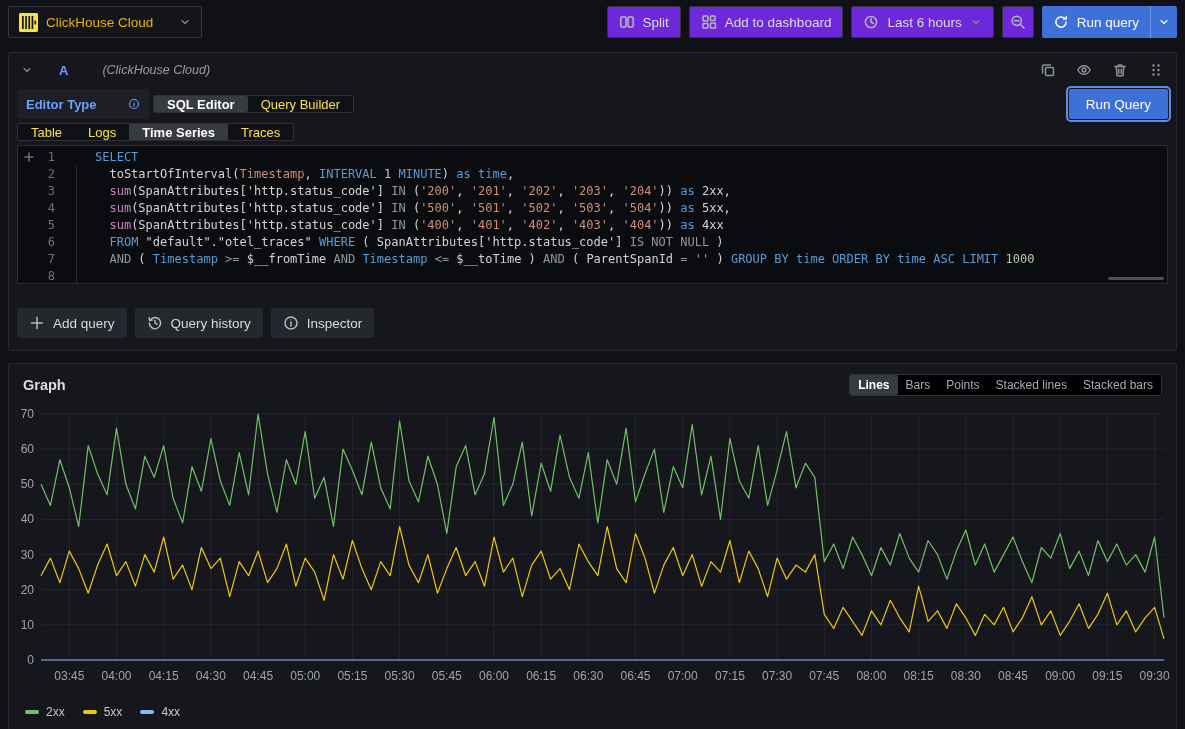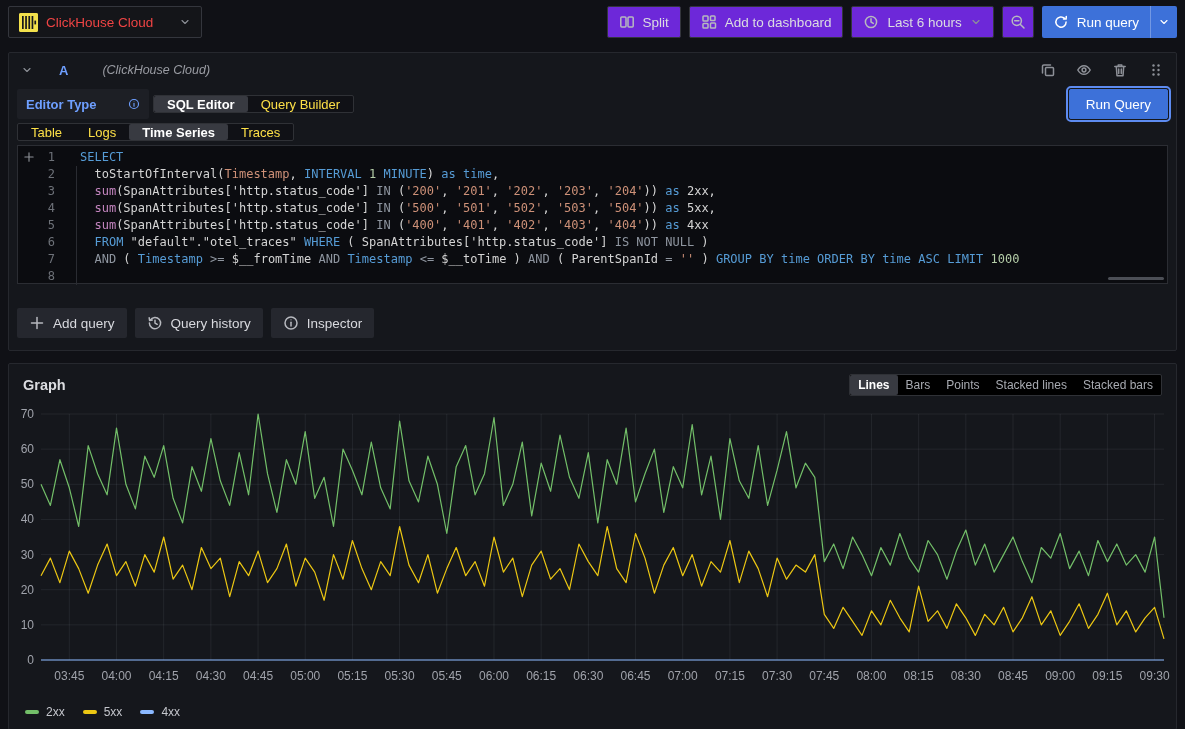--- a/index.html
+++ b/index.html
@@ -13,21 +13,21 @@
   svg.icon { width:16px; height:16px; fill:none; stroke:#b7b9bf; stroke-width:1.5; stroke-linecap:round; stroke-linejoin:round; flex:none; }
   svg.icon.small { width:12px; height:12px; }
   svg.icon.dim { stroke:#8d9097; }
   svg.icon.blue { stroke:#6e9fff; }
 
   
   .topbar { height:44px; display:flex; align-items:center; padding:0 8px; gap:8px; background:#101116; }
   .ds-picker { display:flex; align-items:center; gap:8px; height:32px; padding:0 10px; border:1px solid #34363d; border-radius:2px; background:#141519; cursor:pointer; min-width:194px; }
   .ds-logo { width:19px; height:19px; border-radius:2px; background:#f3e14c; position:relative; flex:none; }
   .ds-logo svg { width:19px; height:19px; display:block; }
-  .ds-label { font-weight:500; color:#ef4444; font-size:13.5px; flex:1; }
+  .ds-label { font-weight:500; color:#eab308; font-size:13.5px; flex:1; }
   .spacer { flex:1; }
   .tb-btn { display:inline-flex; align-items:center; gap:8px; height:32px; padding:0 11px; background:#6d28d9; border:1px solid #33353c; border-radius:2px; color:#dcdde1; font-size:13.5px; font-weight:500; cursor:pointer; }
   .tb-btn.square { padding:0 7px; }
   .btn-primary-split { display:inline-flex; align-items:stretch; height:32px; border-radius:2px; overflow:hidden; background:#3d71d9; color:#fff; cursor:pointer; }
   .btn-primary-split .seg { display:flex; align-items:center; gap:8px; padding:0 11px; font-weight:500; font-size:13.5px; }
   .btn-primary-split .seg.caret { padding:0 7px; }
   .btn-primary-split .divider { width:1px; background:rgba(255,255,255,0.28); margin:0; }
   .btn-primary-split svg.icon { stroke:#fff; }
 
   
@@ -47,21 +47,21 @@
   .seg-opt { padding:0 13px; display:flex; align-items:center; font-size:13px; color:#fde047; cursor:pointer; white-space:nowrap; }
   .seg-opt.selected { background:#383a41; color:#ffffff; font-weight:700; border-radius:2px; }
   .btn-run-query { margin-left:auto; background:#3d71d9; color:#fff; font-size:13.5px; font-weight:500; height:30px; padding:0 16px; border:1px solid #3d71d9; border-radius:2px; outline:2px solid #5d8bf0; outline-offset:1px; cursor:pointer; }
 
   
   .sql-editor { position:relative; display:flex; margin-top:2px; height:139px; background:#0b0c10; border:1px solid #2b2d33; font-family:"DejaVu Sans Mono", monospace; font-size:12px; line-height:17px; cursor:text; }
   .gutter { width:52px; flex:none; padding-top:3px; color:#6d7178; text-align:right; position:relative; user-select:none; }
   .gutter .ln { padding-right:15px; height:17px; }
   .gutter .plus { position:absolute; left:5px; top:5px; }
   .code { flex:1; padding:3px 0 0 10px; position:relative; overflow:hidden; white-space:pre; }
-  .code-line { height:17px; }
+  .code-line { height:17px;margin-left:15px; }
   .indent-guide { position:absolute; left:58px; top:20px; width:1px; height:119px; background:#2a2c32; }
   .tk-k { color:#569cd6; } .tk-s { color:#ce9178; } .tk-n { color:#b5cea8; }
   .tk-f { color:#c586c0; } .tk-w { color:#d4d4d4; } .tk-o { color:#8f96a0; }
   .hthumb { position:absolute; right:3px; bottom:3px; width:56px; height:3px; background:#4c4f56; border-radius:2px; cursor:pointer; }
   .q-footer { display:flex; gap:8px; padding:12px 8px 12px 8px; }
   .btn-sec { display:inline-flex; align-items:center; gap:8px; background:#25272e; color:#d8d9de; font-size:13.5px; font-weight:500; height:30px; padding:0 12px; border:none; border-radius:2px; cursor:pointer; }
 
   
   .graph-panel { margin-top:12px; padding:8px 8px 6px 8px; }
   .g-header { display:flex; align-items:center; padding:2px 6px 4px 6px; }

